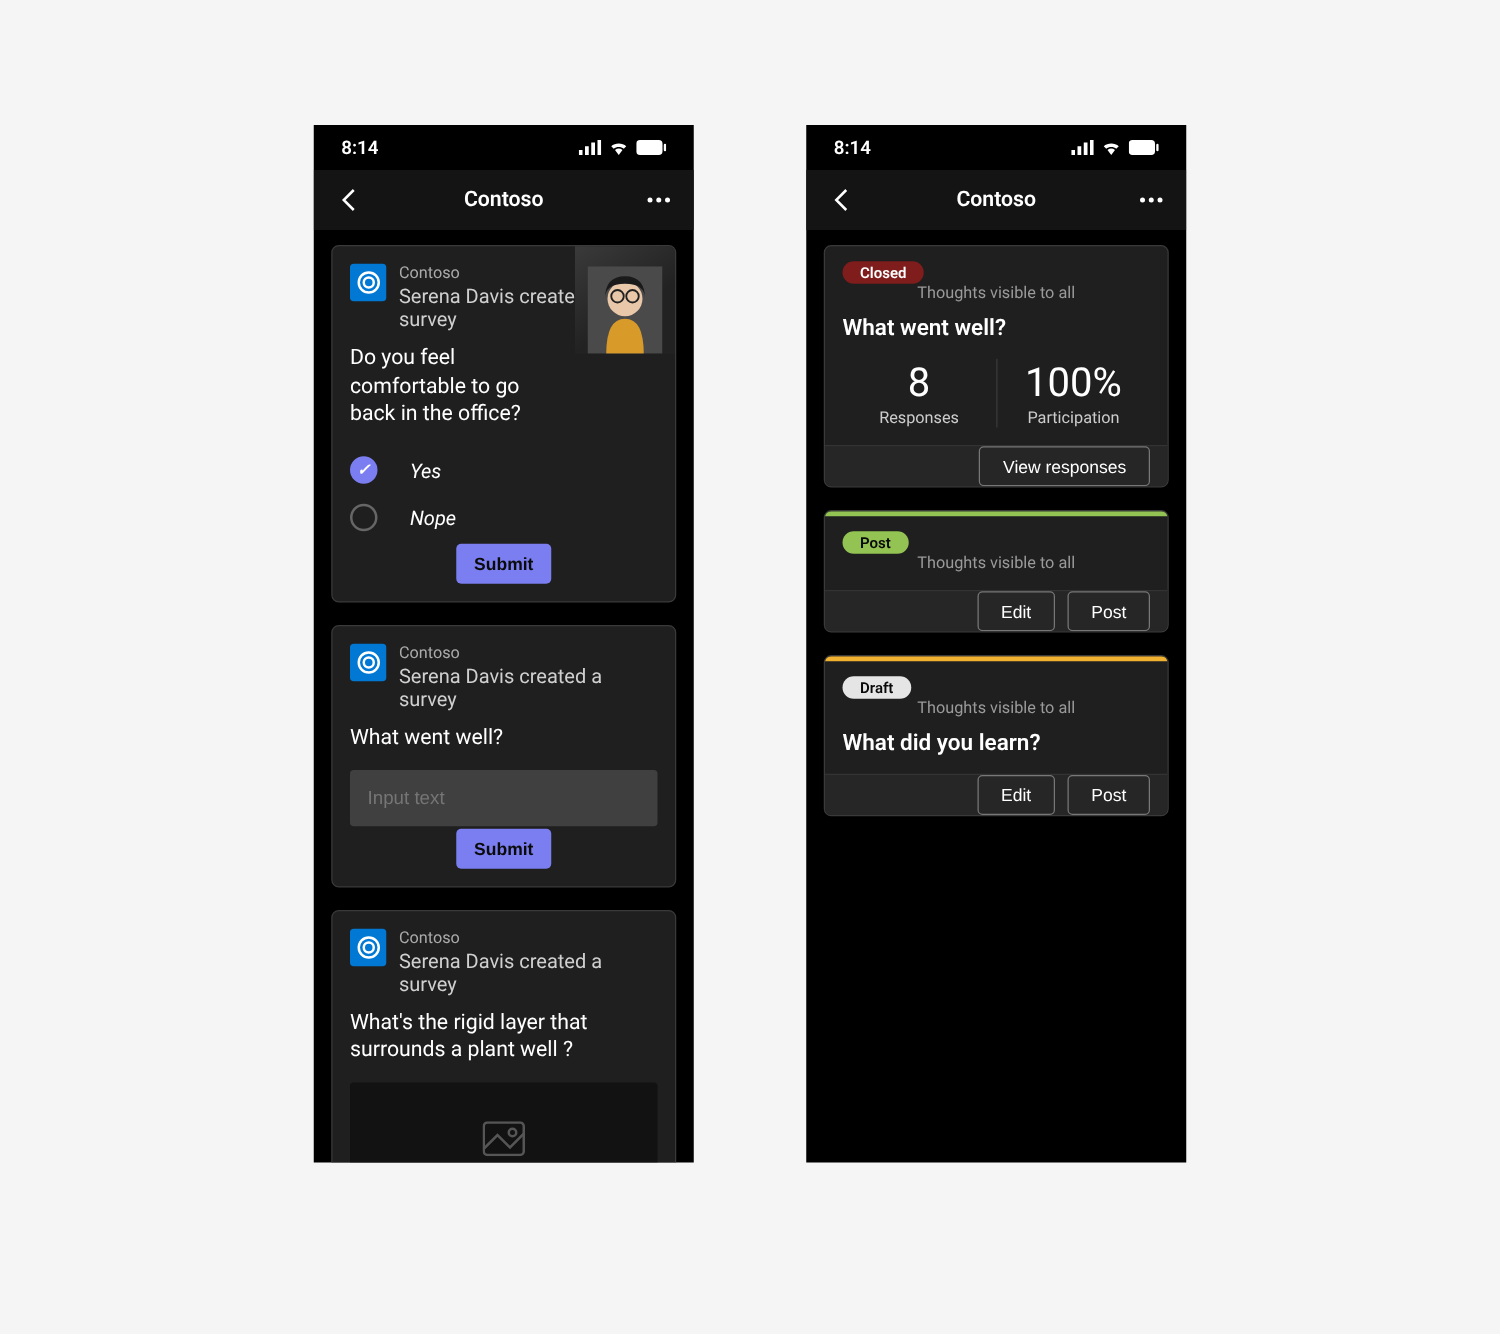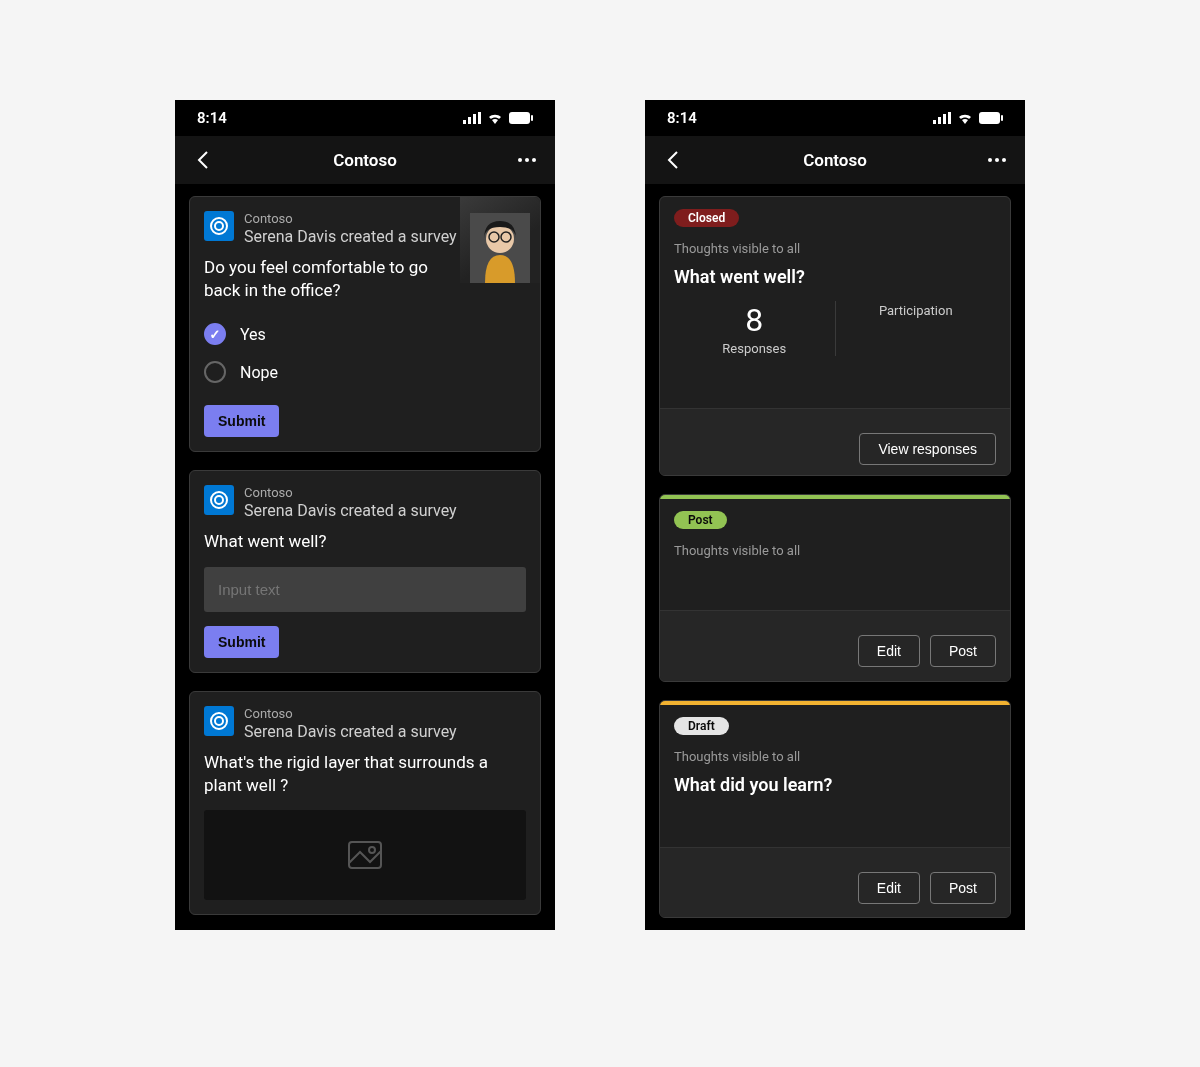--- a/index.html
+++ b/index.html
@@ -7,21 +7,21 @@
     background: #f5f5f5;
     font-family: -apple-system, "Segoe UI", Roboto, Helvetica, Arial, sans-serif;
     width: 1200px;
     height: 1067px;
     display: flex;
     gap: 90px;
     justify-content: center;
     padding-top: 100px;
   }
   .phone {
-    width: 380px;
+    width: 304px;
     height: 830px;
     background: #000;
     overflow: hidden;
     display: flex;
     flex-direction: column;
   }
 
   .status-bar {
     height: 36px;
     display: flex;
@@ -110,21 +110,21 @@
     border-top-right-radius: 6px;
     overflow: hidden;
     background: linear-gradient(145deg,#3a3a3a 0%,#222 60%);
   }
   .pip .person {
     position: absolute;
     bottom: 0; left: 10px;
     width: 60px; height: 70px;
   }
 
-  .option { display: flex; align-items: center; gap: 14px; padding: 8px 0; }
+  .option { display: flex; align-items: center; gap: 26px; padding: 8px 0; font-style: italic; }
   .radio {
     width: 22px; height: 22px;
     border: 2px solid #666;
     border-radius: 50%;
     display: flex; align-items: center; justify-content: center;
   }
   .radio.sel {
     background: #7b7ef0;
     border-color: #7b7ef0;
   }
@@ -139,21 +139,21 @@
   .input-field {
     background: #404040;
     color: #cfcfcf;
     border: none;
     width: 100%;
     padding: 14px 14px;
     font-size: 15px;
     border-radius: 3px;
   }
 
-  .submit-row { display: flex; justify-content: flex-start; margin-top: 14px; }
+  .submit-row { display: flex; justify-content: center; margin-top: 2px; }
   .btn-primary {
     background: #7b7ef0;
     color: #0b0b0b;
     border: none;
     padding: 8px 14px;
     border-radius: 4px;
     font-size: 14px;
     font-weight: 600;
     cursor: pointer;
   }
@@ -178,40 +178,39 @@
   .summary-card .stripe { height: 4px; }
   .summary-card .body { padding: 10px 14px 14px; }
   .badge {
     display: inline-block;
     font-size: 12px;
     font-weight: 600;
     padding: 2px 14px;
     border-radius: 999px;
     color: #0a0a0a;
   }
-  .vis { color: #9a9a9a; font-size: 13px; margin-top: 14px; }
+  .vis { color: #9a9a9a; font-size: 13px; margin-top: 0; text-align: center; }
   .sum-title { color: #fff; font-size: 18px; font-weight: 600; margin-top: 10px; }
   .stats {
     display: flex;
     margin-top: 14px;
     text-align: center;
   }
   .stat { flex: 1; }
   .stat + .stat { border-left: 1px solid #3a3a3a; }
   .stat .num { font-size: 32px; color: #fff; font-weight: 400; }
   .stat .lab { font-size: 13px; color: #ccc; margin-top: 2px; }
 
   .footer-row {
     border-top: 1px solid #333;
     background: #262626;
-    padding: 24px 14px;
+    padding: 0 14px;
     display: flex;
     justify-content: flex-end;
     gap: 10px;
-    margin-top: 38px;
   }
   .btn-outline {
     background: transparent;
     border: 1px solid #777;
     color: #fff;
     padding: 7px 18px;
     border-radius: 4px;
     font-size: 14px;
     cursor: pointer;
   }
@@ -384,20 +383,21 @@
       <div class="body">
         <span class="badge" style="background:#7f1d1d;color:#fff">Closed</span>
         <div class="vis">Thoughts visible to all</div>
         <div class="sum-title">What went well?</div>
         <div class="stats">
           <div class="stat">
             <div class="num">8</div>
             <div class="lab">Responses</div>
           </div>
           <div class="stat">
+            <div class="num">100%</div>
             <div class="lab">Participation</div>
           </div>
         </div>
       </div>
       <div class="footer-row">
         <button class="btn-outline">View responses</button>
       </div>
     </div>
 
     <div class="summary-card">

